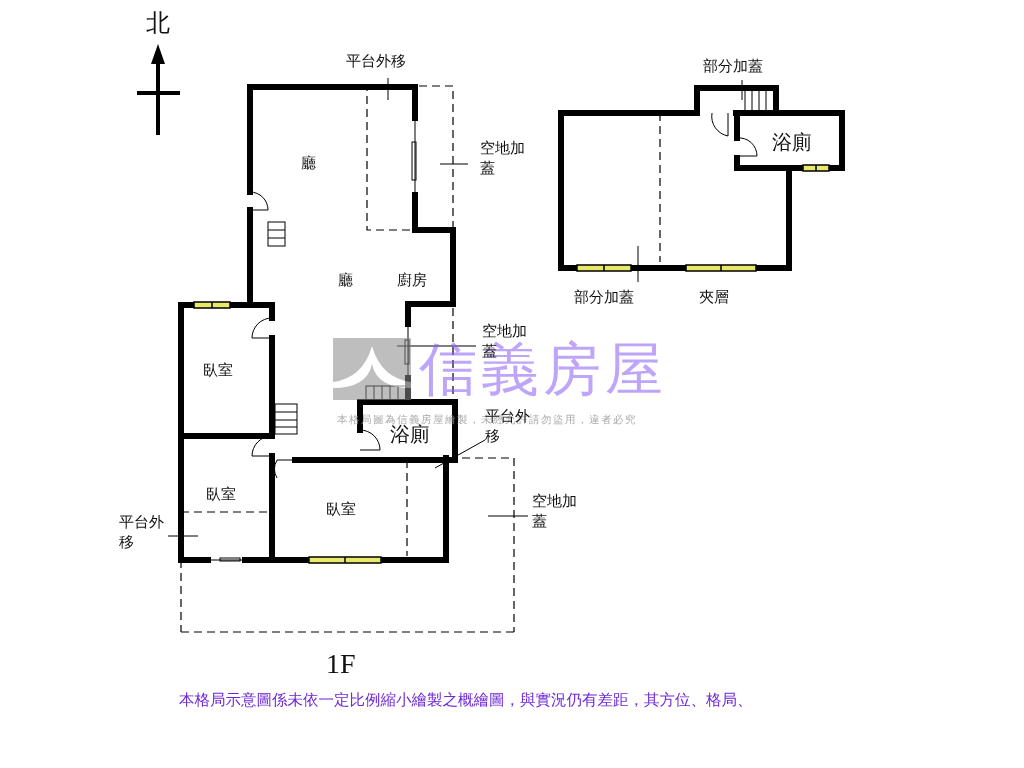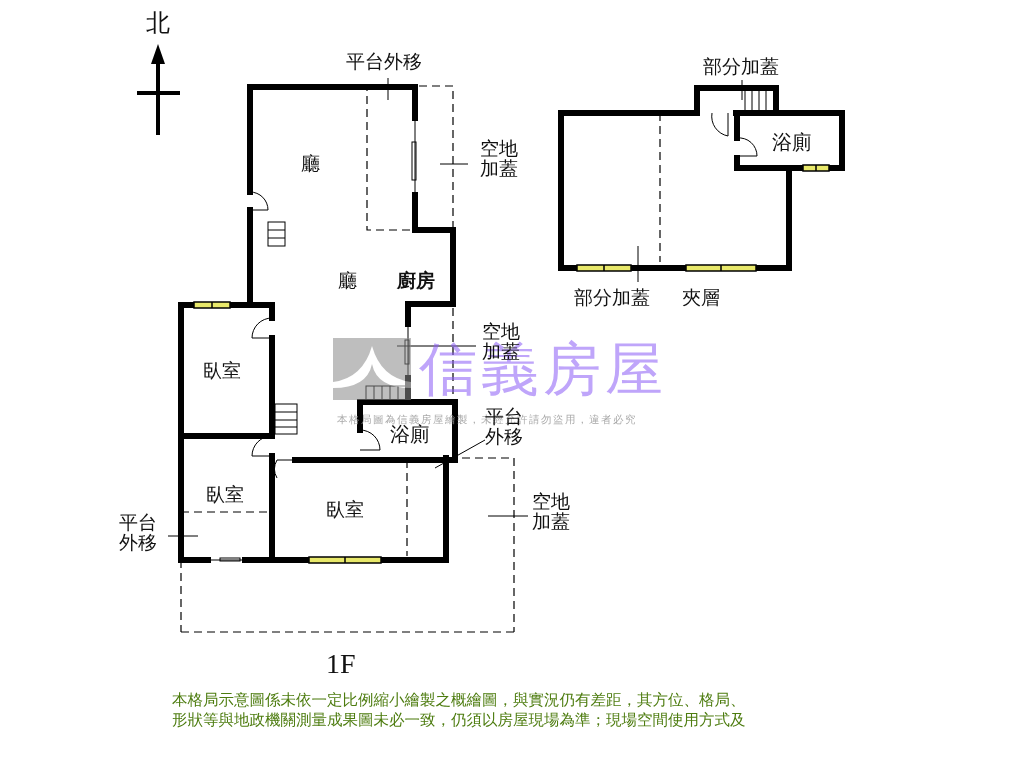--- a/index.html
+++ b/index.html
@@ -1,22 +1,22 @@
 <!DOCTYPE html>
 <html><head>
   <meta charset="utf-8">
   <style>
     html, body { margin: 0; padding: 0; background: #ffffff; }
     body { width: 1024px; height: 768px; position: relative; overflow: hidden; font-family: "DejaVu Serif", "Liberation Serif", serif; }
     .plan-svg { position: absolute; left: 0; top: 0; width: 1024px; height: 768px; }
-    .lbl { position: absolute; color: #111; font-family: "DejaVu Serif", "Liberation Serif", serif; font-size: 19px; line-height: 22px; white-space: nowrap; }
+    .lbl { position: absolute; color: #111; font-family: "DejaVu Serif", "Liberation Serif", serif; font-size: 15px; line-height: 22px; white-space: nowrap; }
     .lbl.sm { font-size: 20px; }
     .lbl.stack { white-space: normal; width: 46px; line-height: 20px; }
     .floor-lbl { position: absolute; left: 326px; top: 648px; font-size: 28px; font-family: "Liberation Serif", serif; color: #111; }
-    .disclaimer { position: absolute; left: 172px; top: 690px; width: 760px; font-size: 15.5px; line-height: 20px; color: #4d7c0f; font-family: "DejaVu Serif", "Liberation Serif", serif; }
+    .disclaimer { position: absolute; left: 179px; top: 690px; width: 760px; font-size: 15.5px; line-height: 20px; color: #6d28d9; font-family: "DejaVu Serif", "Liberation Serif", serif; }
     .disclaimer div { white-space: nowrap; }
     .wm-brand { position: absolute; left: 333px; top: 338px; height: 62px; display: flex; align-items: center; opacity: 0.55; }
     .wm-logo { width: 78px; height: 62px; background: #8a8a8a; position: relative; overflow: hidden; }
     .wm-text { font-family: "DejaVu Sans", "Liberation Sans", sans-serif; font-size: 58px; color: #8b5cf6; margin-left: 8px; letter-spacing: 4px; line-height: 62px; }
     .wm-sub { position: absolute; left: 337px; top: 413px; font-family: Liberation Sans, sans-serif; font-size: 10.5px; color: #9a9a9a; letter-spacing: 1.5px; opacity: 0.85; white-space: nowrap; }
   </style>
 </head>
 <body>
 
 <svg class="plan-svg" viewBox="0 0 1024 768" xmlns="http://www.w3.org/2000/svg">
@@ -165,36 +165,35 @@
       </svg>
   </div>
   <span class="wm-text">信義房屋</span>
 </div>
 <div class="wm-sub">本格局圖為信義房屋繪製，未經允許請勿盜用，違者必究</div>
 
 <div class="lbl" style="left:146px; top:12px; font-size:24px;">北</div>
 
 <div class="lbl" style="left:301px; top:152px;">廳</div>
 <div class="lbl" style="left:338px; top:269px;">廳</div>
-<div class="lbl" style="left:397px; top:269px;font-weight:bold;">廚房</div>
+<div class="lbl" style="left:397px; top:269px;">廚房</div>
 <div class="lbl" style="left:203px; top:359px;">臥室</div>
 <div class="lbl" style="left:206px; top:483px;">臥室</div>
 <div class="lbl" style="left:326px; top:498px;">臥室</div>
 <div class="lbl sm" style="left:390px; top:423px;">浴廁</div>
 
 <div class="lbl" style="left:346px; top:50px;">平台外移</div>
 <div class="lbl stack" style="left:480px; top:138px;">空地加蓋</div>
 <div class="lbl stack" style="left:482px; top:321px;">空地加蓋</div>
 <div class="lbl stack" style="left:485px; top:406px;">平台外移</div>
 <div class="lbl stack" style="left:532px; top:491px;">空地加蓋</div>
 <div class="lbl stack" style="left:119px; top:512px;">平台外移</div>
 
 <div class="lbl sm" style="left:772px; top:131px;">浴廁</div>
 <div class="lbl" style="left:703px; top:55px;">部分加蓋</div>
 <div class="lbl" style="left:574px; top:286px;">部分加蓋</div>
-<div class="lbl" style="left:682px; top:286px;">夾層</div>
+<div class="lbl" style="left:699px; top:286px;">夾層</div>
 
 <div class="floor-lbl">1F</div>
 
 <div class="disclaimer">
   <div>本格局示意圖係未依一定比例縮小繪製之概繪圖，與實況仍有差距，其方位、格局、</div>
-  <div>形狀等與地政機關測量成果圖未必一致，仍須以房屋現場為準；現場空間使用方式及</div>
 </div>
 
 </body></html>

